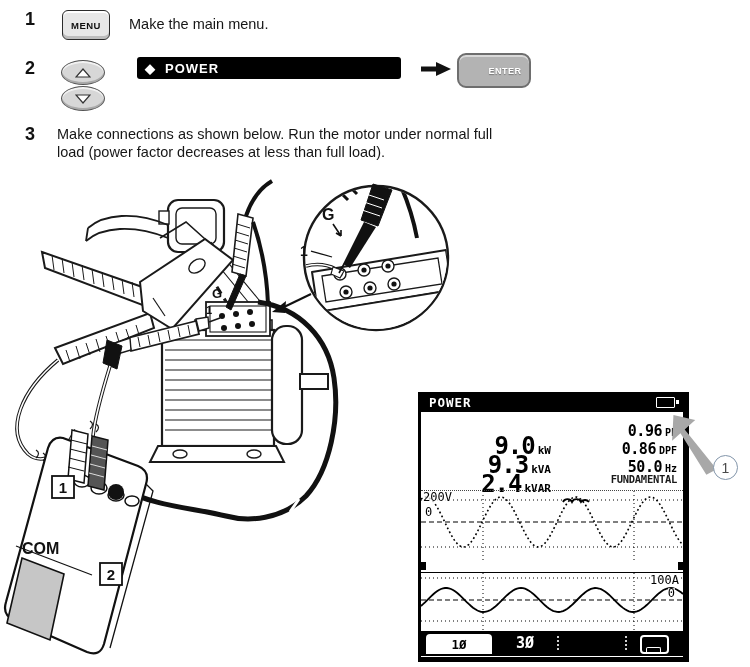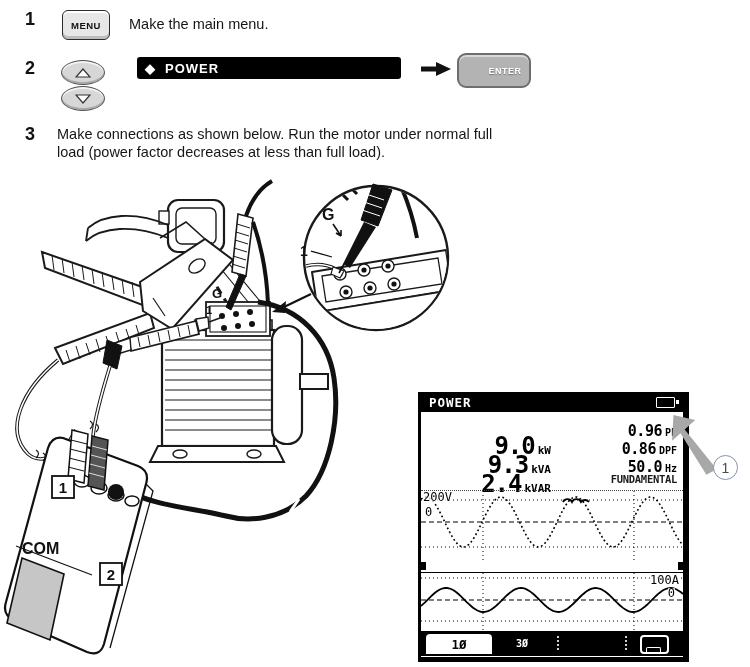--- a/index.html
+++ b/index.html
@@ -40,21 +40,21 @@
   .smallrow .u{font-size:10px;margin-left:3px;}
   #fundamental{position:absolute;right:6px;top:61px;font-size:10.5px;font-weight:bold;letter-spacing:-.3px;}
   #vpanel{position:relative;height:70px;border-top:1.5px dotted #444;}
   #sep{position:relative;height:11px;background:#fff;border-bottom:1.5px solid #000;}
   #sep .cap{position:absolute;top:1px;width:5px;height:8px;background:#000;}
   #cpanel{position:relative;height:58px;}
   .paneltag{position:absolute;font-size:12px;font-weight:normal;color:#000;background:rgba(255,255,255,.75);line-height:11px;}
   #softbar{position:relative;height:25px;background:#000;}
   .tab1{position:absolute;left:5px;bottom:2px;width:66px;height:20px;background:#fff;border-radius:4px 4px 0 0;
     color:#000;font-size:12.5px;font-weight:bold;display:flex;align-items:center;justify-content:center;}
-  .tab2{position:absolute;left:87px;top:0;height:25px;line-height:25px;color:#fff;font-size:10px;font-weight:bold;padding:0 8px;}
+  .tab2{position:absolute;left:87px;top:0;height:25px;line-height:25px;color:#fff;font-size:15px;font-weight:bold;padding:0 8px;}
   .sksep{position:absolute;top:5px;height:14px;border-left:2px dotted #cfcfcf;}
   .skicon{position:absolute;right:14px;top:4px;width:25px;height:15px;border:2px solid #fff;border-radius:4px;}
   .skicon:after{content:"";position:absolute;left:4px;bottom:-1px;width:13px;height:5px;border:1.5px solid #fff;border-bottom:none;border-radius:2px 2px 0 0;}
   
   #callout{position:absolute;left:713px;top:455px;width:23px;height:23px;border:1.8px solid #8295aa;border-radius:50%;
     color:#4a4a4a;font-size:14px;font-weight:normal;display:flex;align-items:center;justify-content:center;background:#fff;}
   svg text{font-family:"Liberation Sans",sans-serif;}
 </style>
 </head>
 <body>

